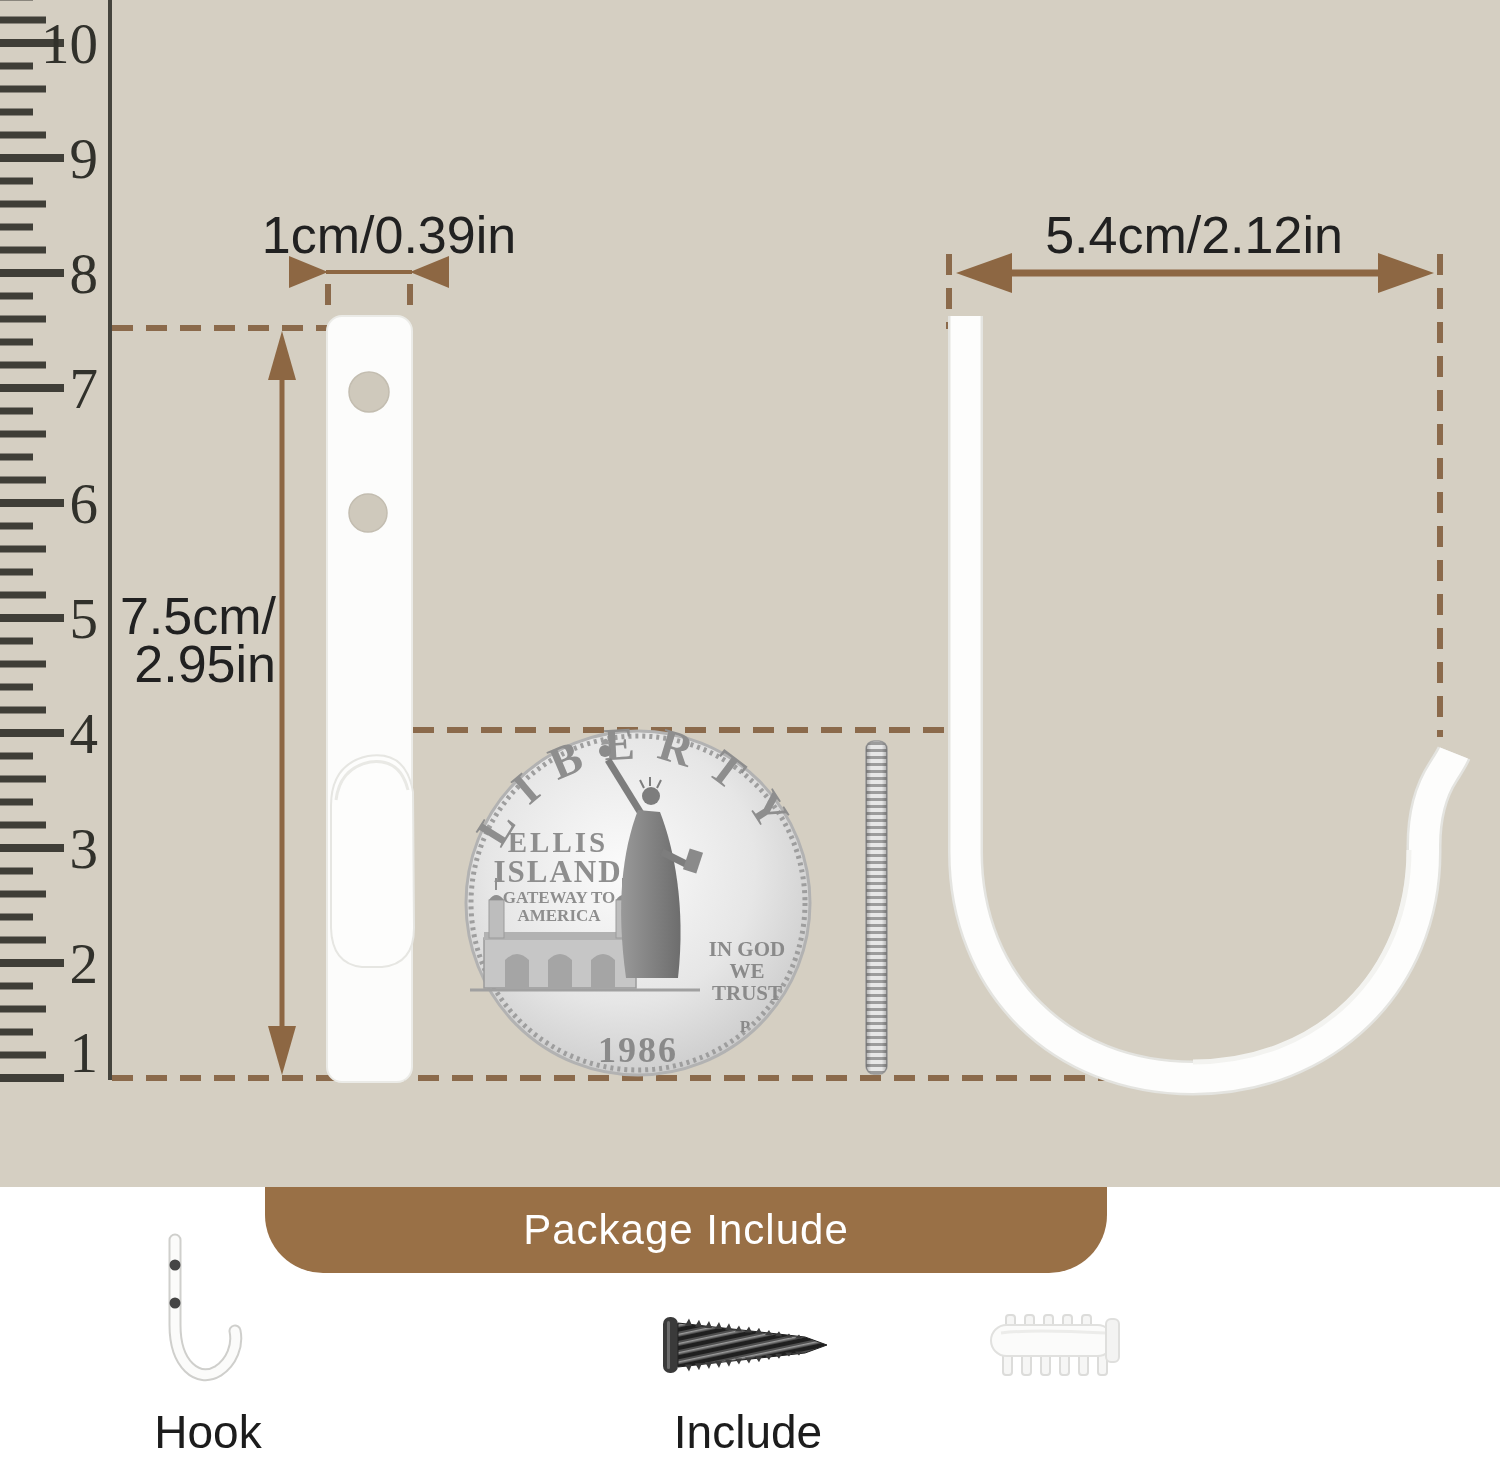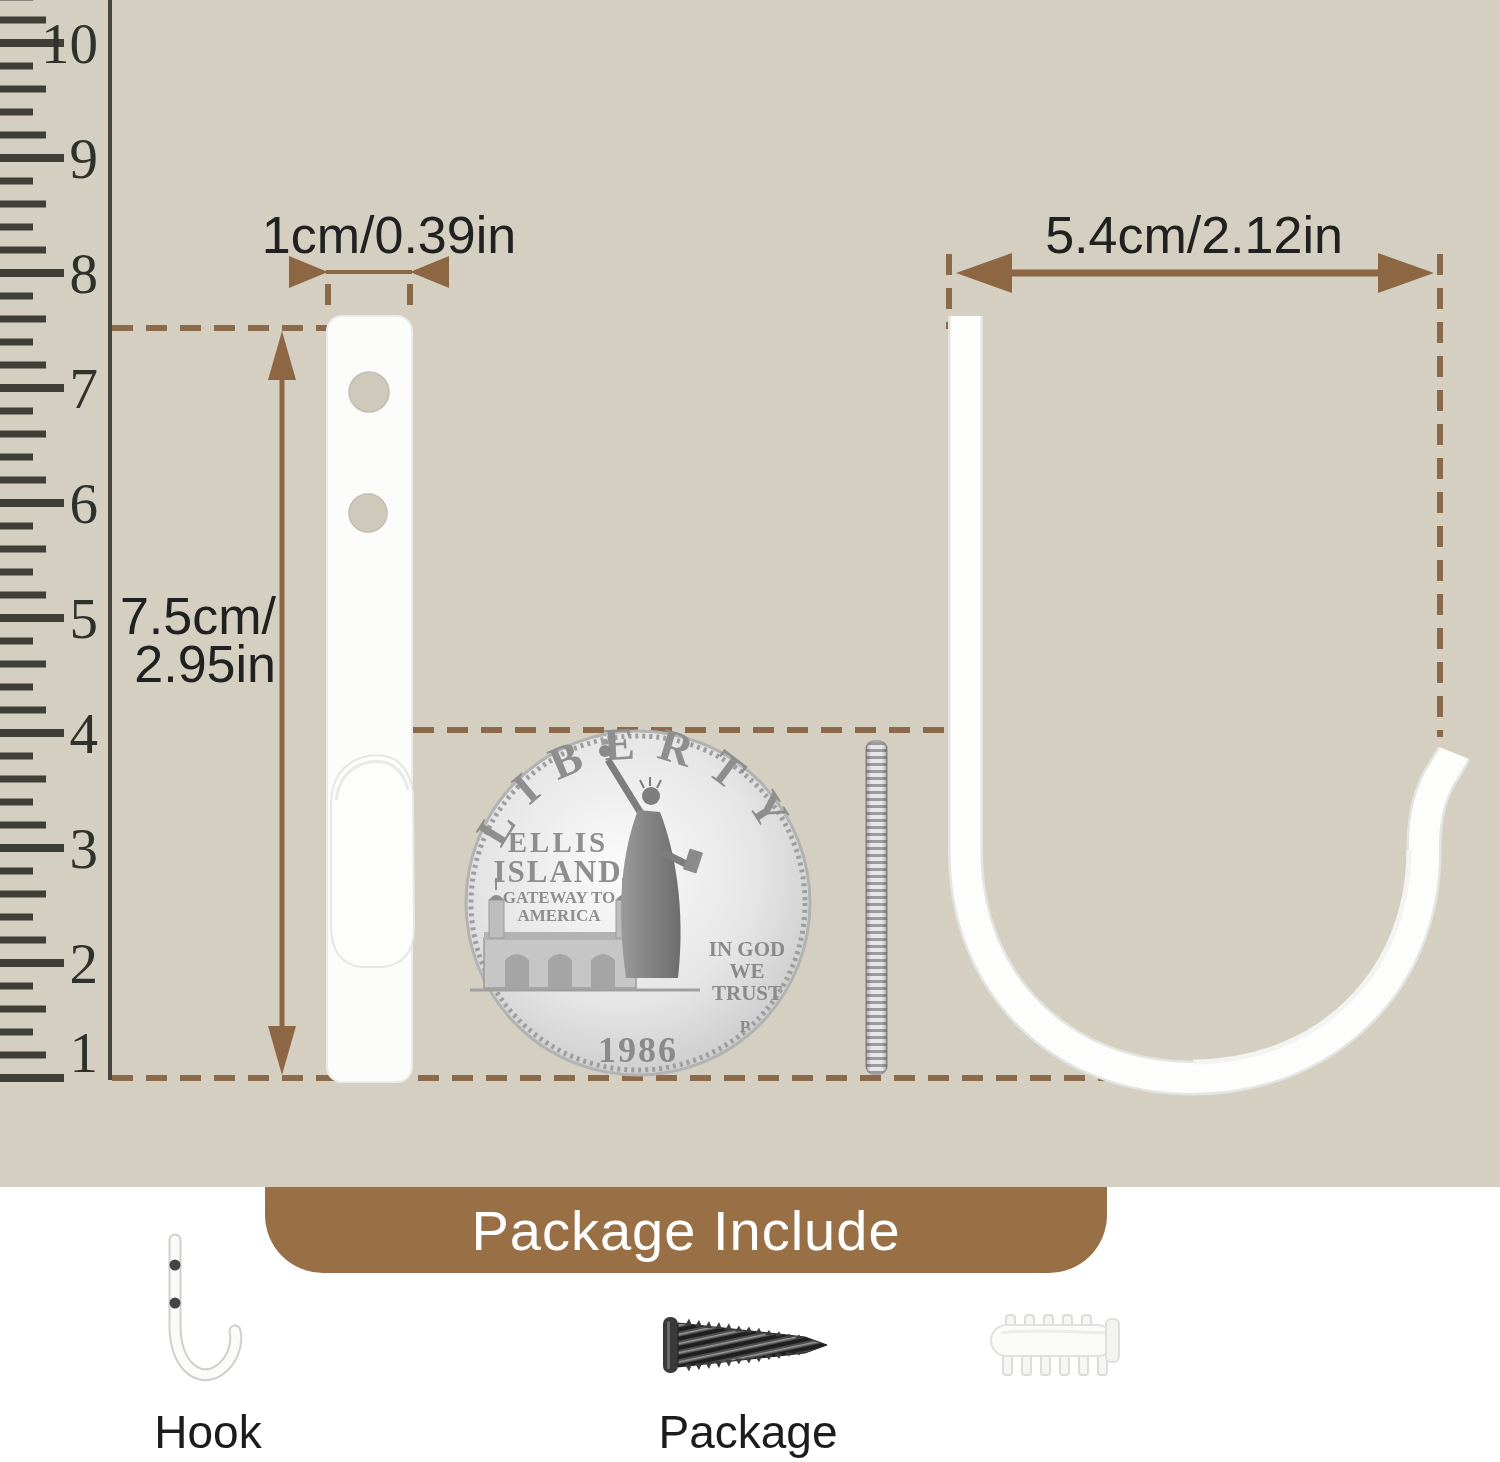--- a/index.html
+++ b/index.html
@@ -2,21 +2,21 @@
 <html><head>
 <meta charset="utf-8">
 <style>
   html,body{margin:0;padding:0;background:#fff;}
   #stage{position:relative;width:1500px;height:1462px;overflow:hidden;
          font-family:"Liberation Sans",sans-serif;background:#fff;}
   #diagram{position:absolute;left:0;top:0;}
   .band{position:absolute;left:0;top:1187px;width:1500px;height:275px;background:#ffffff;}
   .tab{position:absolute;left:265px;top:0;width:842px;height:86px;background:#997046;
        border-radius:0 0 58px 58px;display:flex;align-items:center;justify-content:center;}
-  .tab-title{color:#ffffff;font-size:56px;letter-spacing:1px;}
+  .tab-title{color:#ffffff;font-size:42px;letter-spacing:1px;}
   .item-label{position:absolute;top:218px;transform:translateX(-50%);
               font-size:46px;color:#1c1c1c;white-space:nowrap;}
   .icon-abs{position:absolute;}
 </style>
 </head>
 <body>
 
 <div id="stage">
 
   <svg id="diagram" width="1500" height="1187" viewBox="0 0 1500 1187">
@@ -205,15 +205,15 @@
         <rect x="69" y="20" width="9" height="16" rx="3"></rect>
         <rect x="88" y="20" width="9" height="16" rx="3"></rect>
         <rect x="107" y="20" width="9" height="16" rx="3"></rect>
       </g>
       <rect x="16" y="30" width="122" height="31" rx="15.5" fill="#fbfbfa" stroke="#e1e1df" stroke-width="2"></rect>
       <rect x="131" y="24" width="13" height="43" rx="5" fill="#f3f3f2" stroke="#dfdfdd" stroke-width="2"></rect>
       <path d="M 26,38 q 30,-4 104,0" fill="none" stroke="#ececea" stroke-width="3"></path>
     </svg>
 
     <div class="item-label" style="left:208px">Hook</div>
-    <div class="item-label" style="left:748px">Package</div>
+    <div class="item-label" style="left:748px">Include</div>
   </div>
 </div>
 
 </body></html>

